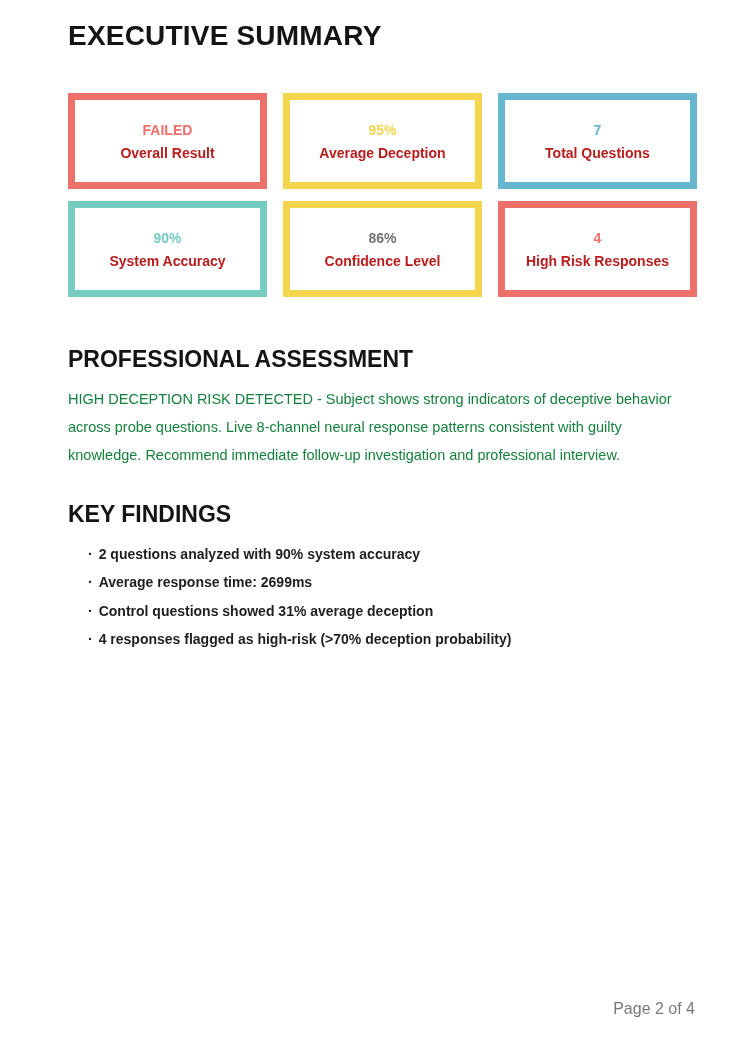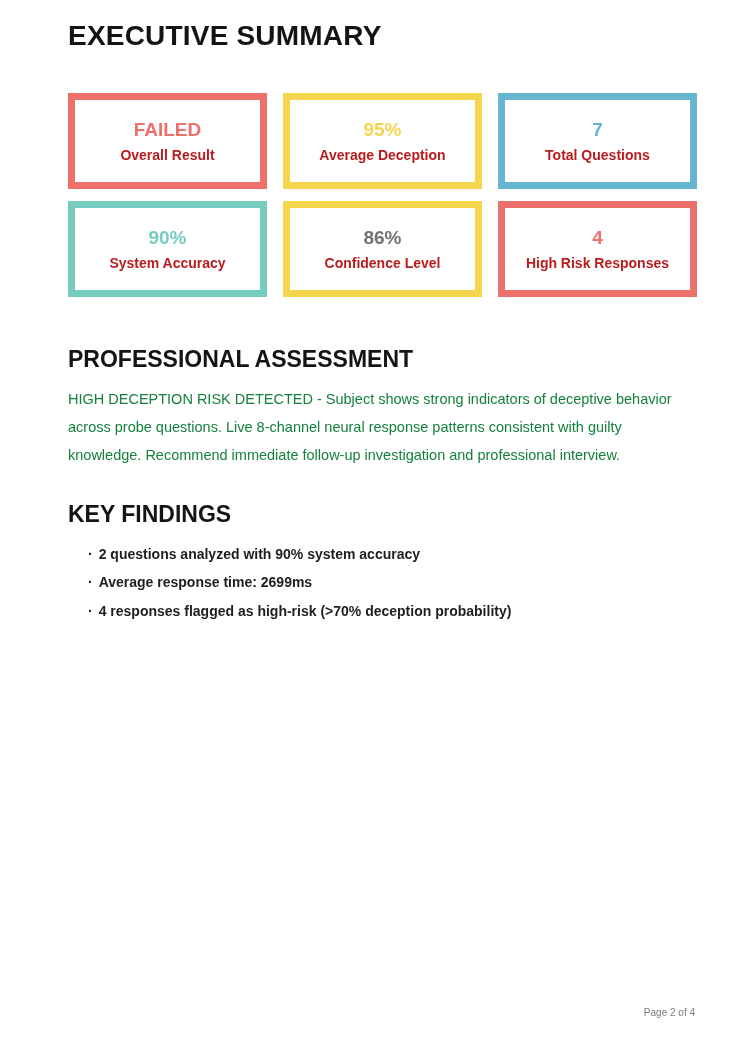--- a/index.html
+++ b/index.html
@@ -37,21 +37,21 @@
     height: 96px;
     border: 7px solid #ccc;
     background: #ffffff;
     display: flex;
     flex-direction: column;
     align-items: center;
     justify-content: center;
     gap: 9px;
   }
   .stat-value {
-    font-size: 19px;
+    font-size: 14px;
     font-weight: bold;
     line-height: 1;
   }
   .stat-label {
     font-size: 14px;
     font-weight: bold;
     color: #b91c1c;
     line-height: 1;
   }
   .section-heading {
@@ -83,21 +83,21 @@
   }
   .bullet-dot {
     display: inline-block;
     margin-right: 6px;
     font-weight: bold;
   }
   .page-footer {
     position: absolute;
     right: 48px;
     bottom: 26px;
-    font-size: 10px;
+    font-size: 16px;
     color: #7a7a7a;
   }
 </style>
 </head>
 <body>
 
 <div class="page">
 
   <h1 class="doc-title">EXECUTIVE SUMMARY</h1>
 
@@ -138,19 +138,20 @@
   <div class="assessment-section">
     <h2 class="section-heading">PROFESSIONAL ASSESSMENT</h2>
     <p class="assessment-body">HIGH DECEPTION RISK DETECTED - Subject shows strong indicators of deceptive behavior across probe questions. Live 8-channel neural response patterns consistent with guilty knowledge. Recommend immediate follow-up investigation and professional interview.</p>
   </div>
 
   <div class="findings-section">
     <h2 class="section-heading">KEY FINDINGS</h2>
     <ul class="findings-list">
       <li><span class="bullet-dot">·</span><span>2 questions analyzed with 90% system accuracy</span></li>
       <li><span class="bullet-dot">·</span><span>Average response time: 2699ms</span></li>
+      <li><span class="bullet-dot">·</span><span>Control questions showed 31% average deception</span></li>
       <li><span class="bullet-dot">·</span><span>4 responses flagged as high-risk (&gt;70% deception probability)</span></li>
     </ul>
   </div>
 
   <div class="page-footer">Page 2 of 4</div>
 
 </div>
 
 </body></html>

